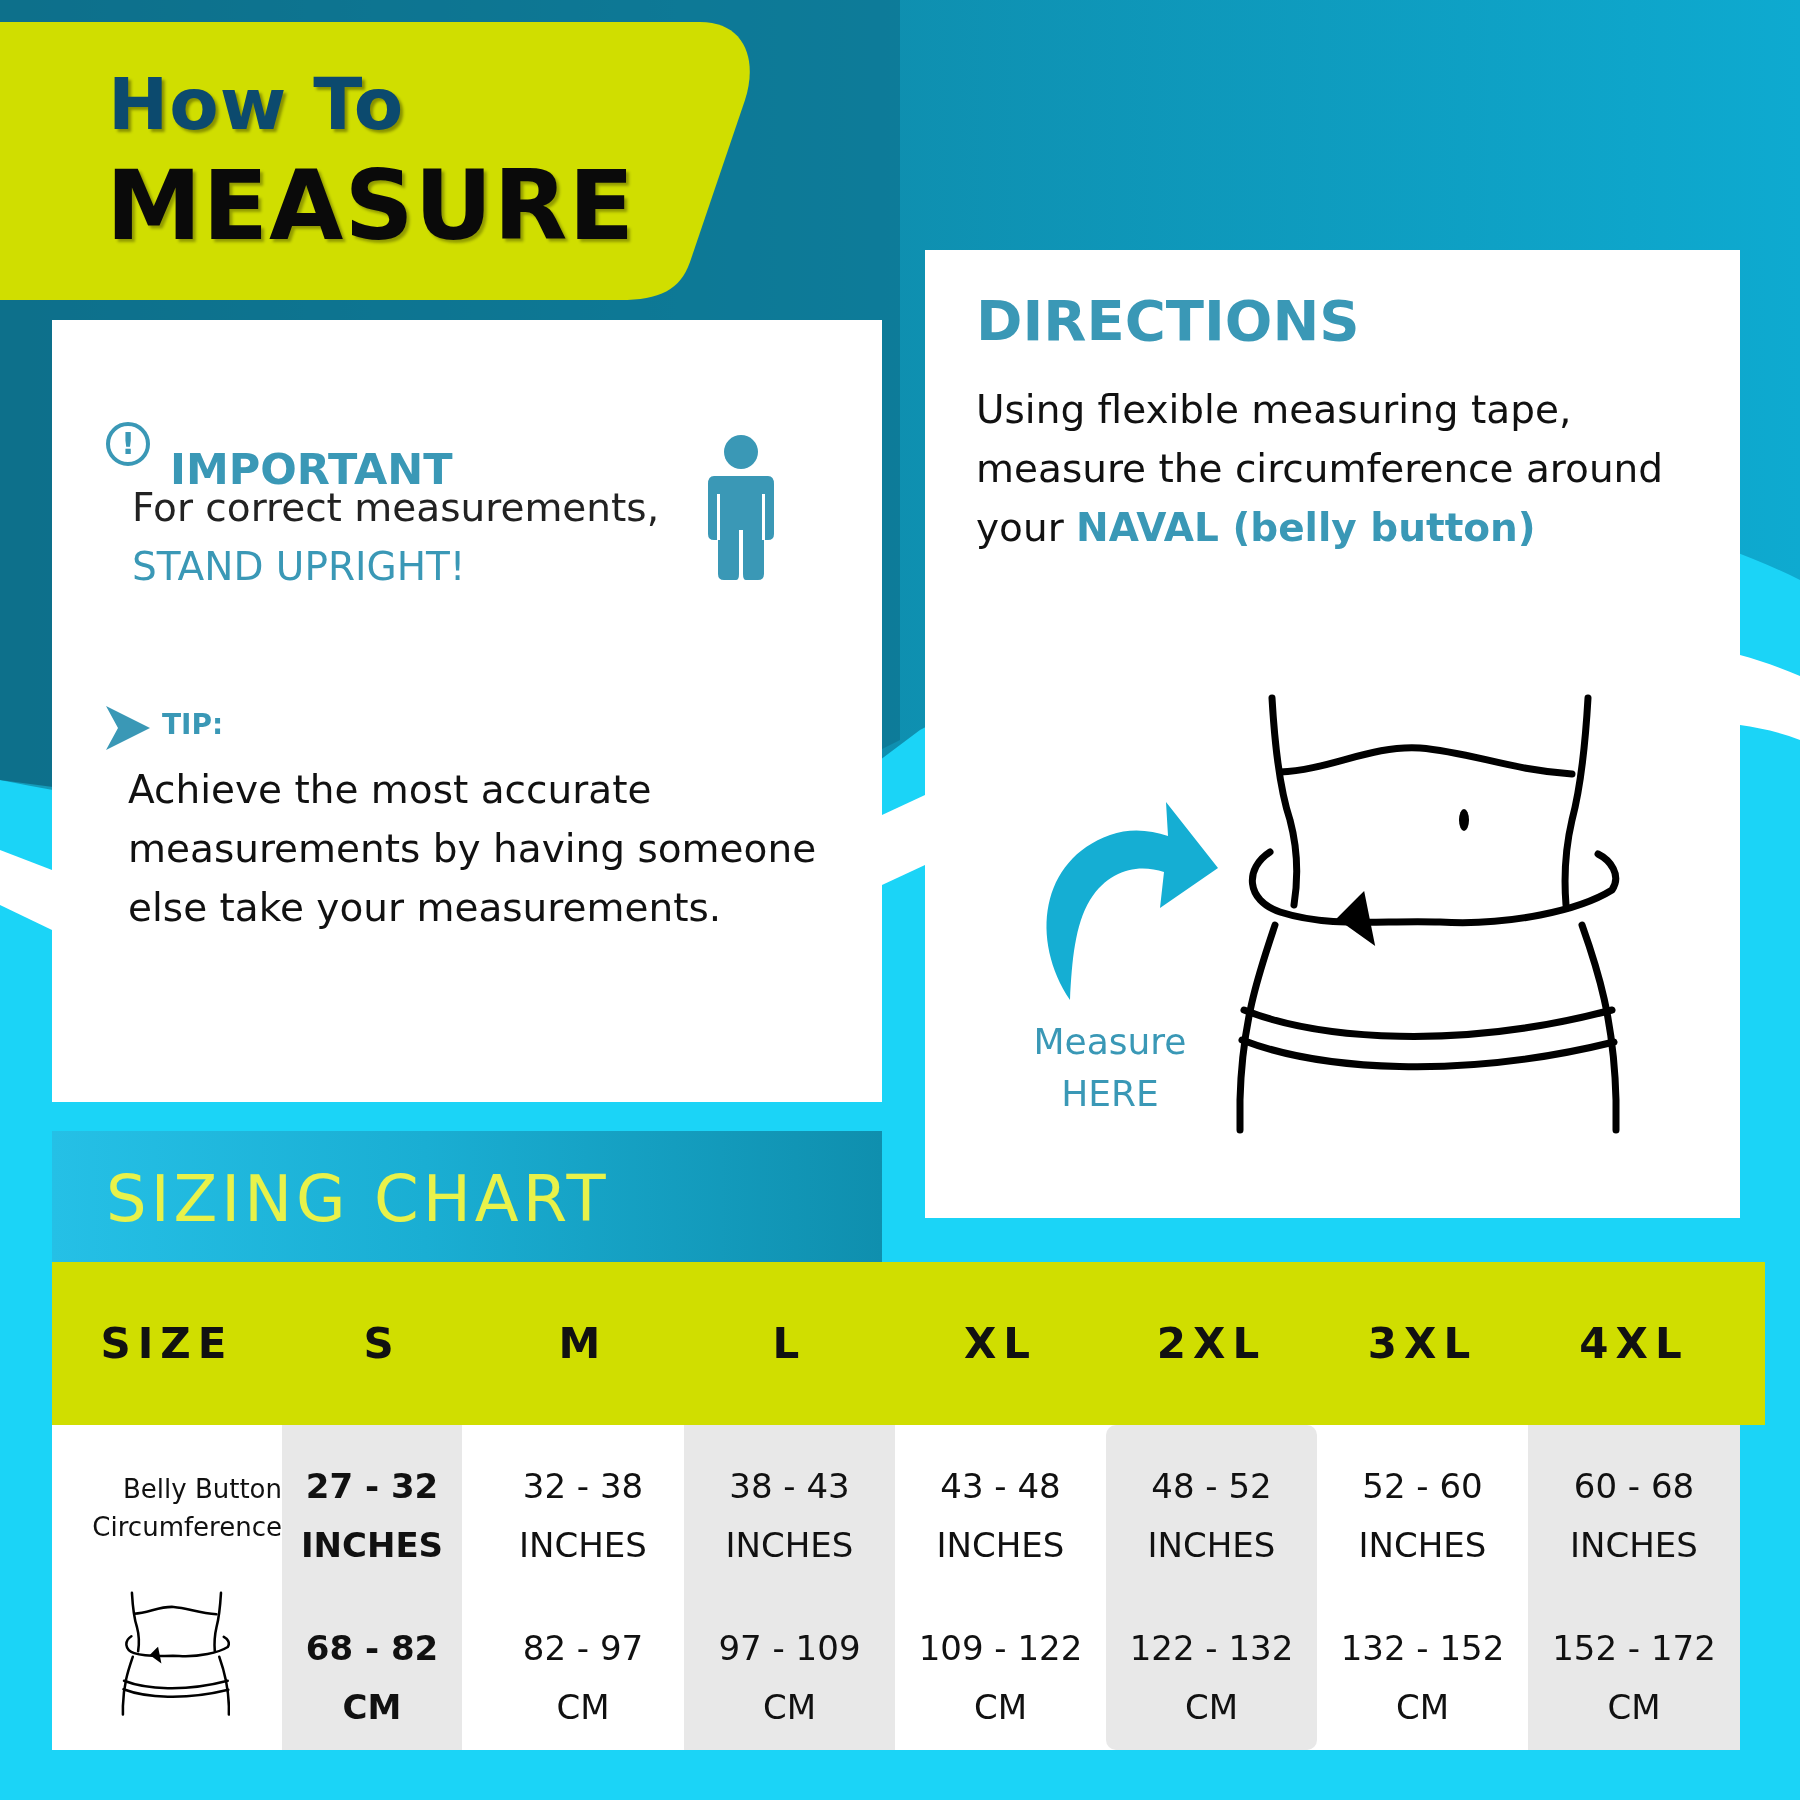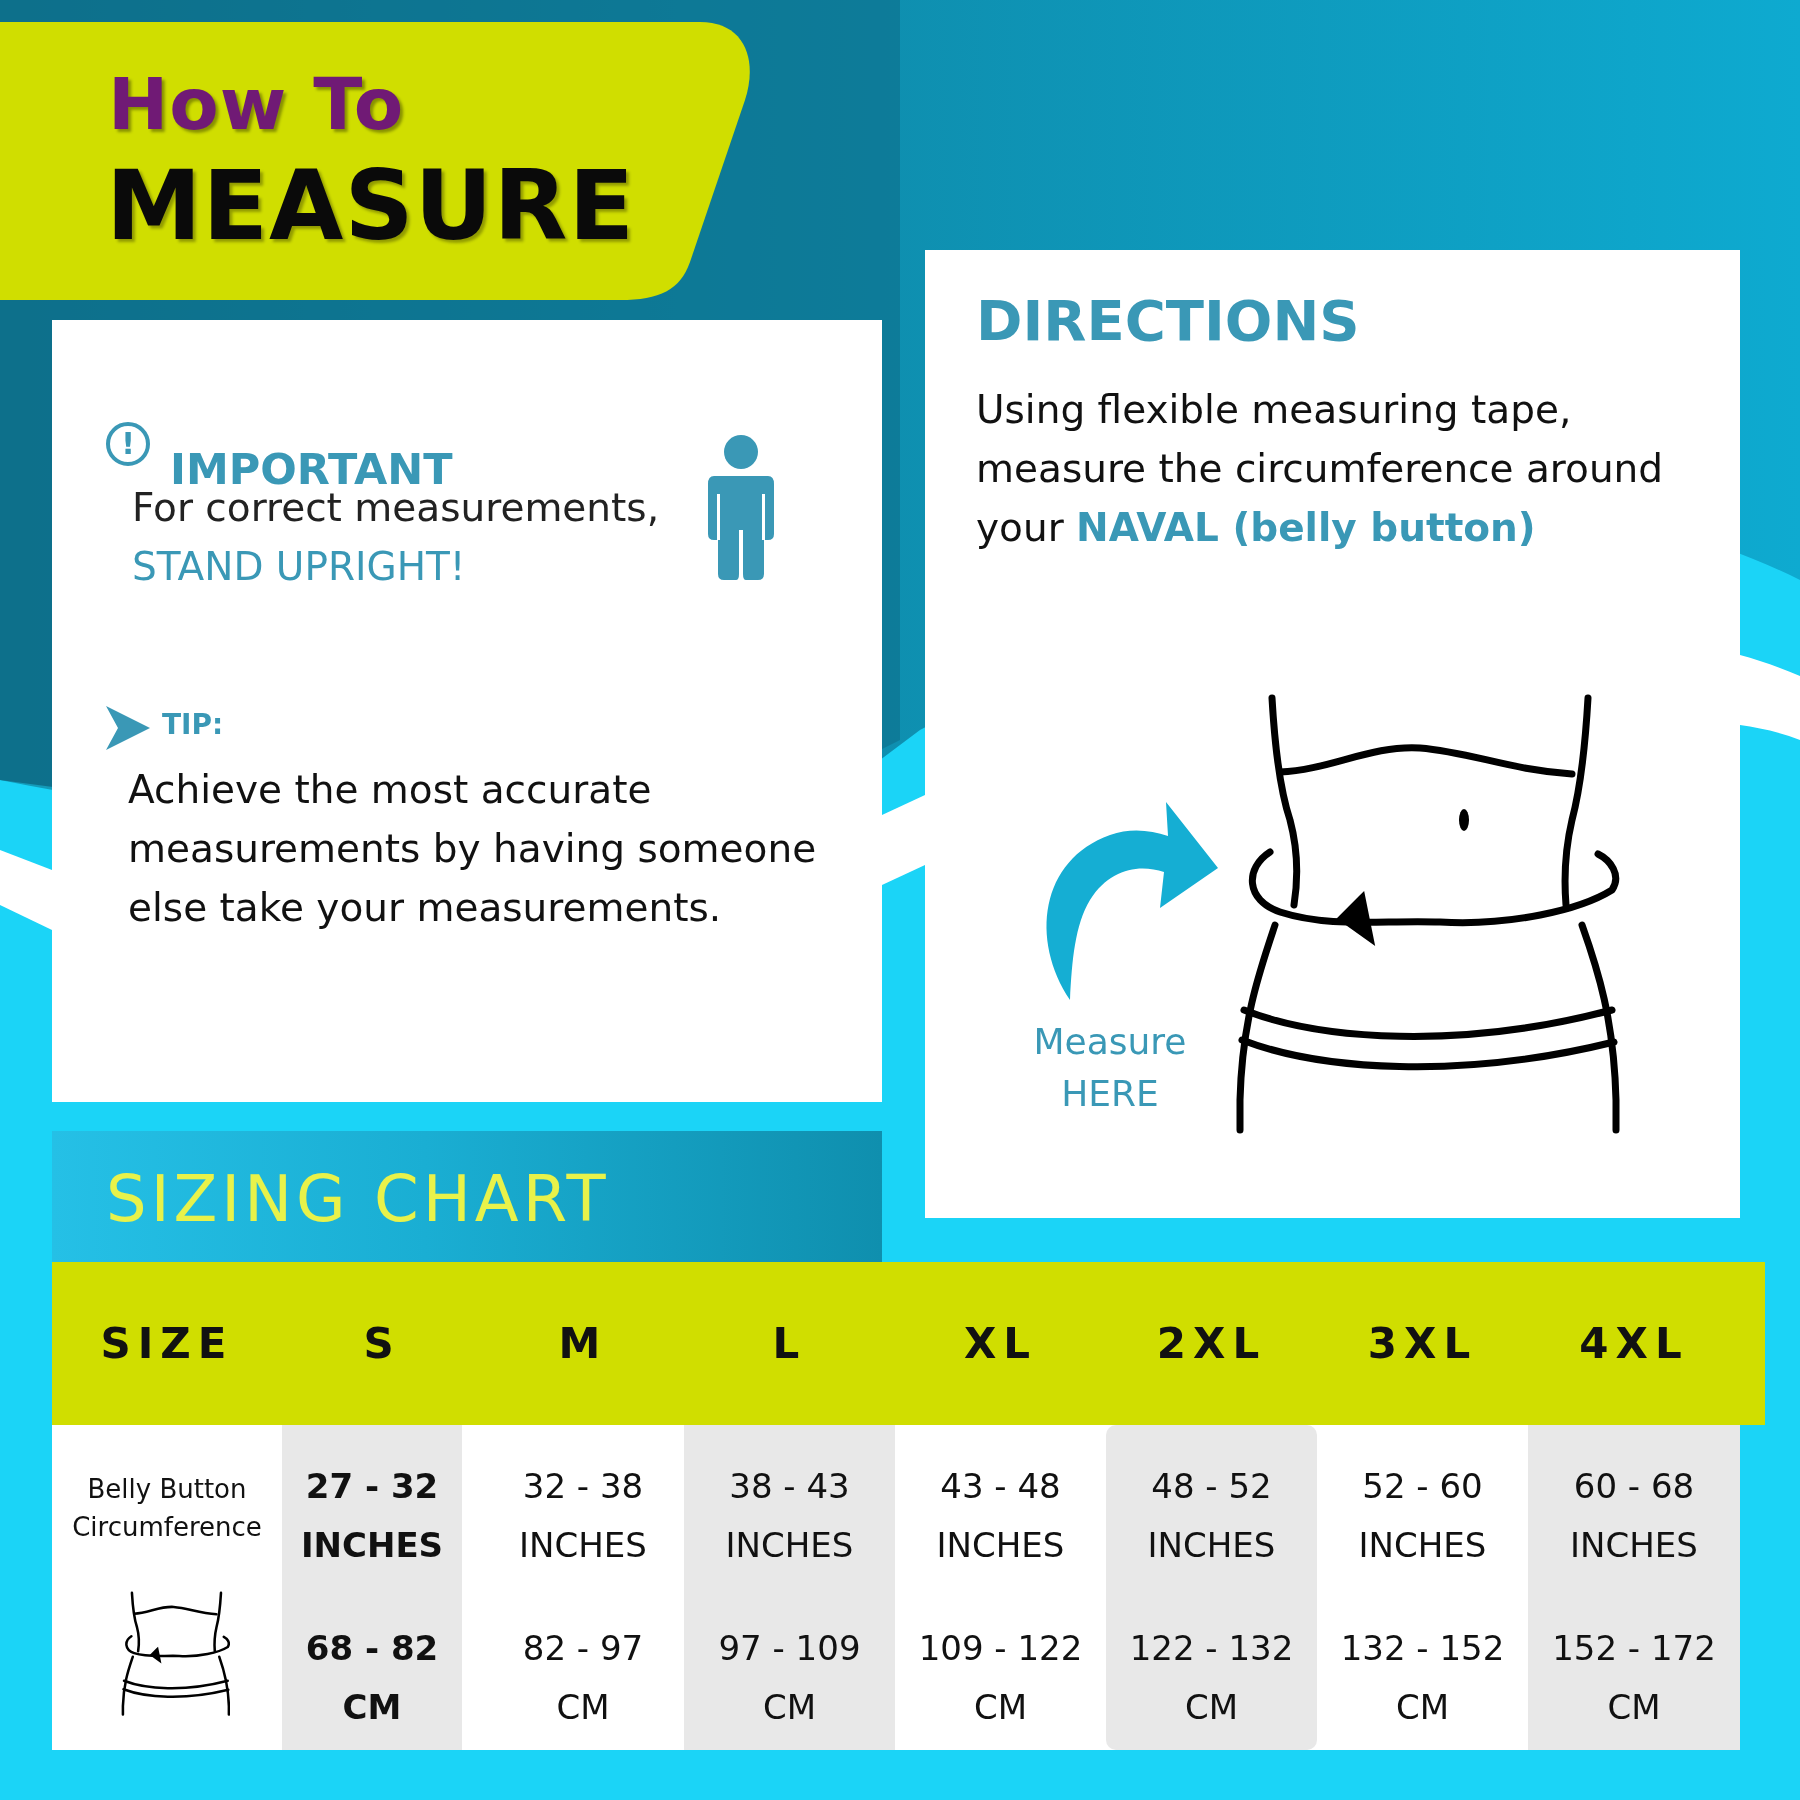--- a/index.html
+++ b/index.html
@@ -1,21 +1,21 @@
 <!DOCTYPE html>
 <html><head>
 <meta charset="utf-8">
 <style>
   html, body { margin:0; padding:0; }
   body { width:1800px; height:1800px; position:relative; overflow:hidden; background:#1bd4f7; font-family:"Liberation Sans", sans-serif; }
   .bg-svg { position:absolute; left:0; top:0; width:1800px; height:1800px; }
   .abs { position:absolute; }
 
   
-  .title-how { left:108px; top:62px; font-family:"DejaVu Sans", sans-serif; font-weight:bold; font-size:72px; color:#701a75; letter-spacing:1px; text-shadow:3px 3px 3px rgba(0,0,0,0.35); }
+  .title-how { left:108px; top:62px; font-family:"DejaVu Sans", sans-serif; font-weight:bold; font-size:72px; color:#0c4a6e; letter-spacing:1px; text-shadow:3px 3px 3px rgba(0,0,0,0.35); }
   .title-measure { left:106px; top:150px; font-family:"DejaVu Sans", sans-serif; font-weight:bold; font-size:96px; color:#0a0a0a; letter-spacing:1px; text-shadow:3px 3px 3px rgba(0,0,0,0.3); }
 
   
   .panel { background:#fff; }
   .left-panel { left:52px; top:320px; width:830px; height:782px; }
   .right-panel { left:925px; top:250px; width:815px; height:968px; }
   .h-important { left:170px; top:444px; font-family:"DejaVu Sans", sans-serif; font-weight:bold; font-size:43px; color:#3a98b6; }
   .icon-excl { left:106px; top:422px; width:44px; height:44px; border:4px solid #3a98b6; border-radius:50%; box-sizing:border-box; color:#3a98b6; font-family:"DejaVu Sans", sans-serif; font-weight:bold; font-size:30px; text-align:center; line-height:36px; }
   .body-text { font-family:"DejaVu Sans", sans-serif; font-size:39px; color:#222; line-height:59px; }
   .imp-body { left:132px; top:478px; }
@@ -39,21 +39,21 @@
   .sizing-title { left:106px; top:1162px; font-family:"DejaVu Sans", sans-serif; font-size:64px; letter-spacing:4px; color:#e8f24a; }
 
   
   .tbl-head { left:52px; top:1262px; width:1688px; height:163px; background:#d0de00;padding-left:25px; }
   .tbl-body { left:52px; top:1425px; width:1688px; height:325px; background:#fff; }
   .col { position:absolute; top:0; height:325px; }
   .col.shade { background:#e8e8e8; }
   .hcell { position:absolute; top:0; height:163px; display:flex; align-items:center; justify-content:center; font-family:"DejaVu Sans", sans-serif; font-weight:bold; font-size:42px; letter-spacing:7px; color:#111; }
   .vcell { position:absolute; width:100%; text-align:center; font-family:"DejaVu Sans", sans-serif; font-size:34px; color:#111; line-height:59px; }
   .label-cell { position:absolute; left:0; top:0; width:230px; height:325px; }
-  .label-text { position:absolute; left:0; top:45px; width:230px; text-align:center; font-family:"DejaVu Sans", sans-serif; font-size:26px; line-height:38px; color:#111; }
+  .label-text { position:absolute; left:0; top:45px; width:230px; text-align:right; font-family:"DejaVu Sans", sans-serif; font-size:26px; line-height:38px; color:#111; }
 </style>
 </head>
 <body>
 
 <svg class="bg-svg" viewBox="0 0 1800 1800">
   <defs>
     <linearGradient id="topgrad" x1="0" y1="0" x2="1" y2="0">
       <stop offset="0" stop-color="#0f7590"></stop>
       <stop offset="1" stop-color="#0eaad0"></stop>
     </linearGradient>

